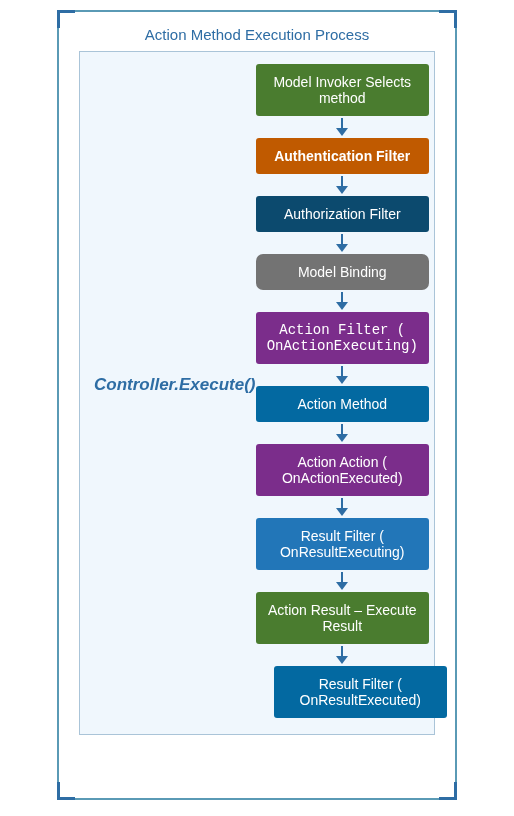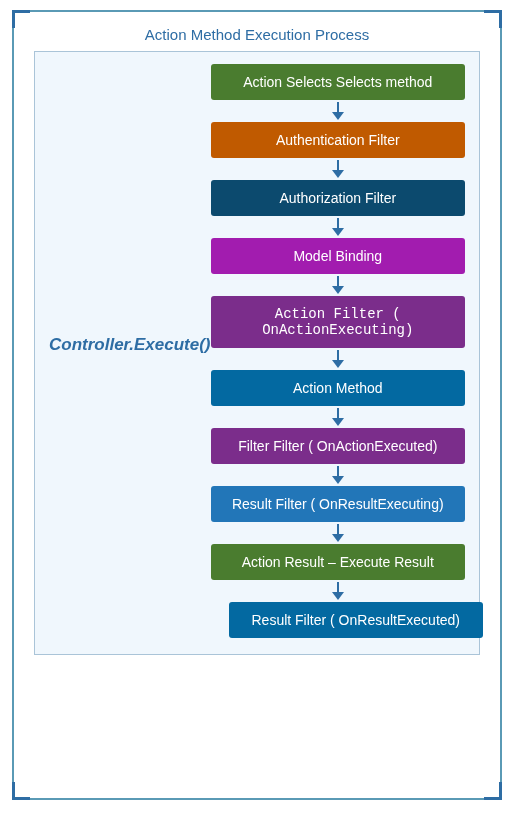--- a/index.html
+++ b/index.html
@@ -7,21 +7,21 @@
       width: 514px;
       min-height: 816px;
       background: #ffffff;
       font-family: Arial, sans-serif;
       display: flex;
       justify-content: center;
       align-items: flex-start;
       padding: 10px;
     }
     .outer-container {
-      width: 490px;
+      width: 400px;
       min-height: 790px;
       border: 2px solid #5a9ab5;
       position: relative;
       background: #fff;
       padding: 10px 20px 20px 20px;
     }
     
     .corner {
       position: absolute;
       width: 18px;
@@ -95,51 +95,51 @@
   <div class="corner corner-tr"></div>
   <div class="corner corner-bl"></div>
   <div class="corner corner-br"></div>
 
   <div class="page-title">Action Method Execution Process</div>
 
   <div class="inner-box">
     <div class="controller-label">Controller.Execute()</div>
 
     <div id="flow-container" style="width:100%;display:flex;flex-direction:column;align-items:center;">
-    <div class="flow-item" style="background-color: rgb(74, 124, 47);">Action Selects Selects method</div>
+    <div class="flow-item" style="background-color: rgb(74, 124, 47);">Model Invoker Selects method</div>
         <div class="arrow">
           <div class="arrow-line"></div>
           <div class="arrow-head"></div>
         </div>
-        <div class="flow-item" style="background-color: rgb(192, 90, 0);">Authentication Filter</div>
+        <div class="flow-item" style="background-color: rgb(192, 90, 0); font-weight: bold;">Authentication Filter</div>
         <div class="arrow">
           <div class="arrow-line"></div>
           <div class="arrow-head"></div>
         </div>
         <div class="flow-item" style="background-color: #0c4a6e;">Authorization Filter</div>
         <div class="arrow">
           <div class="arrow-line"></div>
           <div class="arrow-head"></div>
         </div>
-        <div class="flow-item" style="background-color: #a21caf;">Model Binding</div>
+        <div class="flow-item" style="background-color: #737373; border-radius: 7px;">Model Binding</div>
         <div class="arrow">
           <div class="arrow-line"></div>
           <div class="arrow-head"></div>
         </div>
         <div class="flow-item" style="background-color: rgb(123, 45, 139); font-family: Liberation Mono, monospace;">Action Filter ( OnActionExecuting)</div>
         <div class="arrow">
           <div class="arrow-line"></div>
           <div class="arrow-head"></div>
         </div>
         <div class="flow-item" style="background-color: #0369a1;">Action Method</div>
         <div class="arrow">
           <div class="arrow-line"></div>
           <div class="arrow-head"></div>
         </div>
-        <div class="flow-item" style="background-color: rgb(123, 45, 139);">Filter Filter ( OnActionExecuted)</div>
+        <div class="flow-item" style="background-color: rgb(123, 45, 139);">Action Action ( OnActionExecuted)</div>
         <div class="arrow">
           <div class="arrow-line"></div>
           <div class="arrow-head"></div>
         </div>
         <div class="flow-item" style="background-color: rgb(34, 118, 184); text-align: center;">Result Filter ( OnResultExecuting)</div>
         <div class="arrow">
           <div class="arrow-line"></div>
           <div class="arrow-head"></div>
         </div>
         <div class="flow-item" style="background-color: rgb(74, 124, 47);">Action Result – Execute Result</div>

